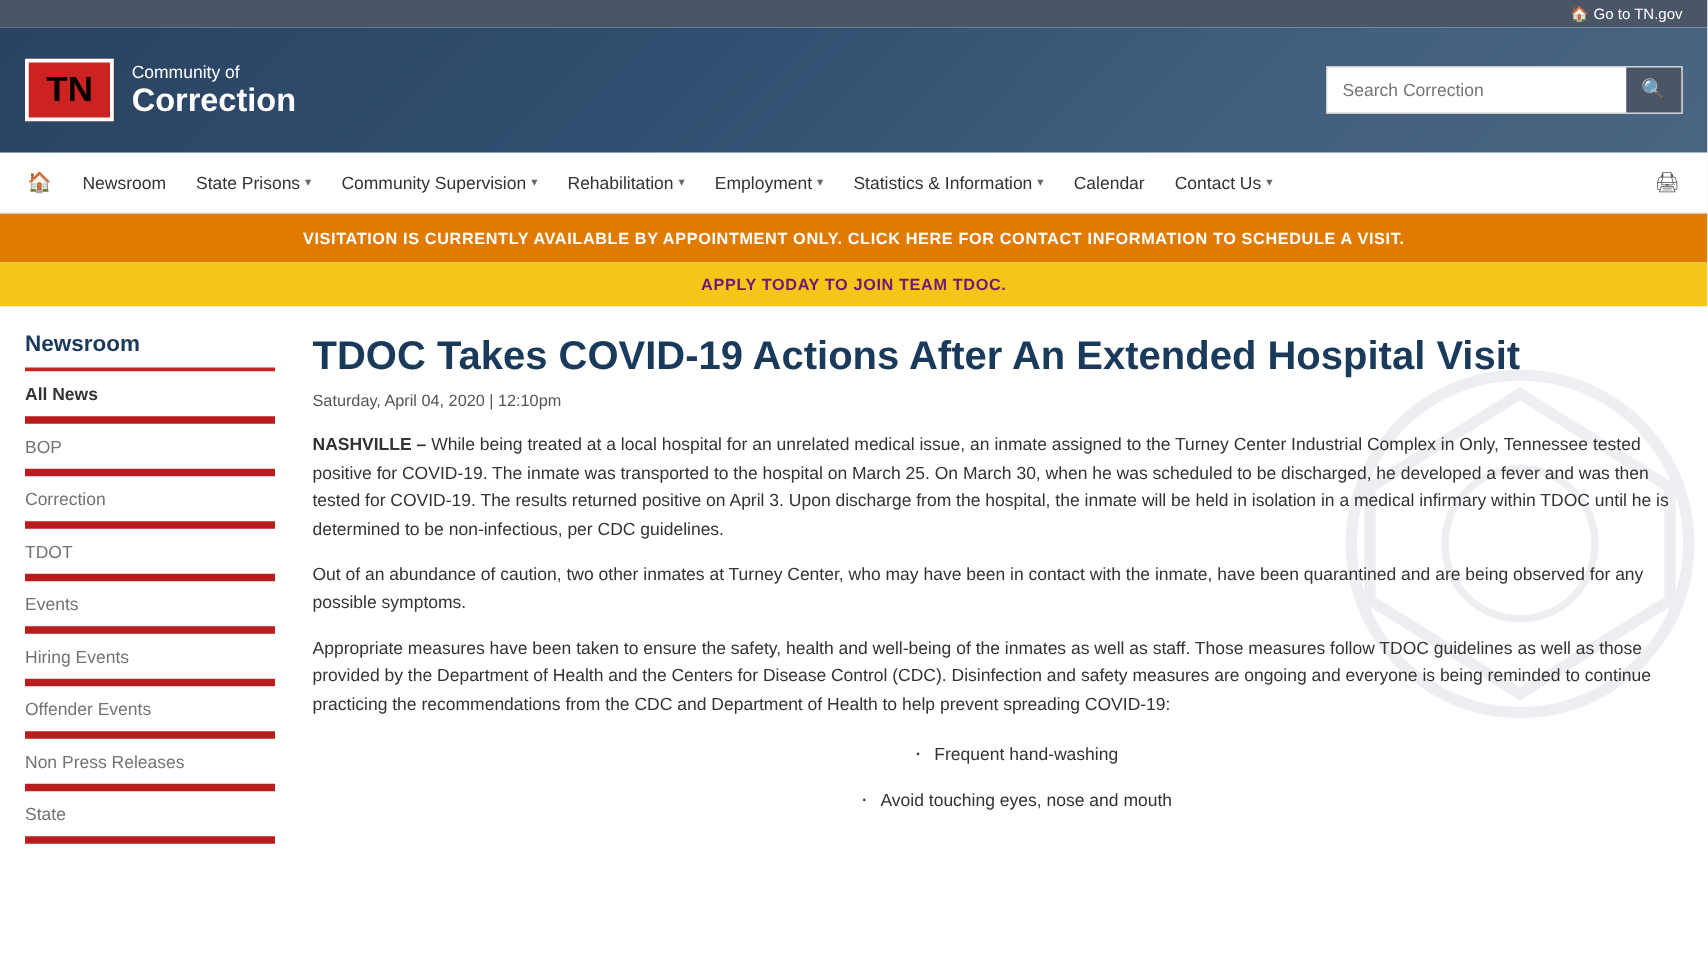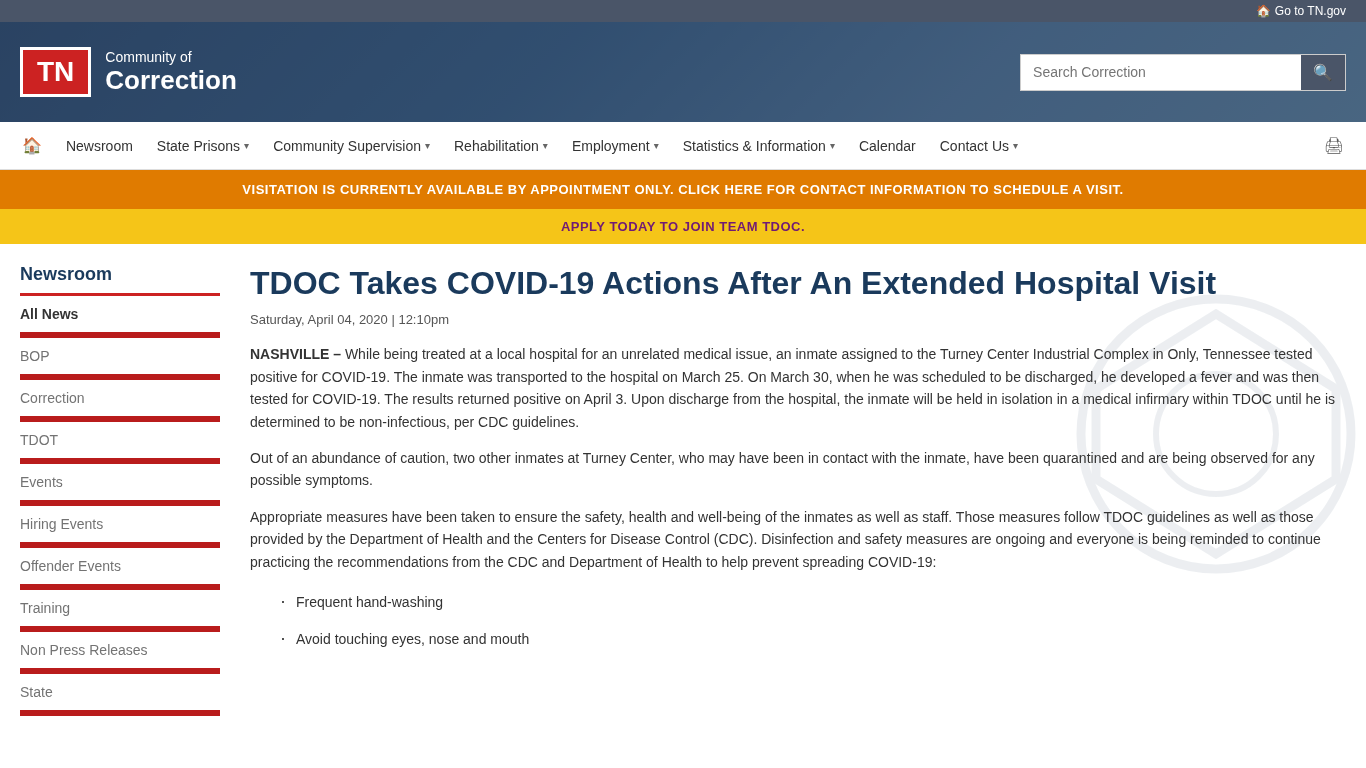--- a/index.html
+++ b/index.html
@@ -32,21 +32,21 @@
       background: rgba(40, 60, 90, 0.5);
       z-index: 0;
     }
     .header-logo {
       display: flex;
       align-items: center;
       z-index: 1;
     }
     .logo-box {
       background: #cc2222;
-      color: #ffffff;
+      color: #000000;
       font-size: 28px;
       font-weight: bold;
       padding: 8px 14px;
       margin-right: 14px;
       border: 3px solid #fff;
       line-height: 1;
     }
     .logo-text { color: #fff; }
     .logo-text .dept { font-size: 14px; font-weight: normal; }
     .logo-text .name { font-size: 26px; font-weight: bold; }
@@ -59,21 +59,21 @@
     .search-box {
       display: flex;
       align-items: center;
       background: #fff;
       border: 1px solid #ccc;
     }
     .search-box input {
       border: none;
       outline: none;
       padding: 8px 12px;
-      width: 280px;
+      width: 239px;
       font-size: 14px;
       color: #999;
     }
     .search-box button {
       background: #4a5568;
       border: none;
       color: #fff;
       padding: 8px 12px;
       cursor: pointer;
       font-size: 16px;
@@ -198,20 +198,21 @@
       color: #333;
       line-height: 1.6;
       position: relative;
       z-index: 1;
     }
     .article-body p { margin-bottom: 14px; }
     .article-body .bold { font-weight: bold; margin-top: 14px; }
     .article-body ul {
       list-style: none;
       margin-left: 20px;
+      text-align: center;
     }
     .article-body ul li {
       margin-bottom: 8px;
       padding-left: 10px;
     }
     .article-body ul li::before {
       content: '·';
       margin-right: 10px;
       font-size: 18px;
     }
@@ -276,23 +277,20 @@
         <a href="#">TDOT</a>
       </li>
       <li>
         <a href="#">Events</a>
       </li>
       <li>
         <a href="#">Hiring Events</a>
       </li>
       <li>
         <a href="#">Offender Events</a>
-      </li>
-      <li>
-        <a href="#">Training</a>
       </li>
       <li>
         <a href="#">Non Press Releases</a>
       </li>
       <li>
         <a href="#">State</a>
       </li>
     </ul>
   </aside>
 

